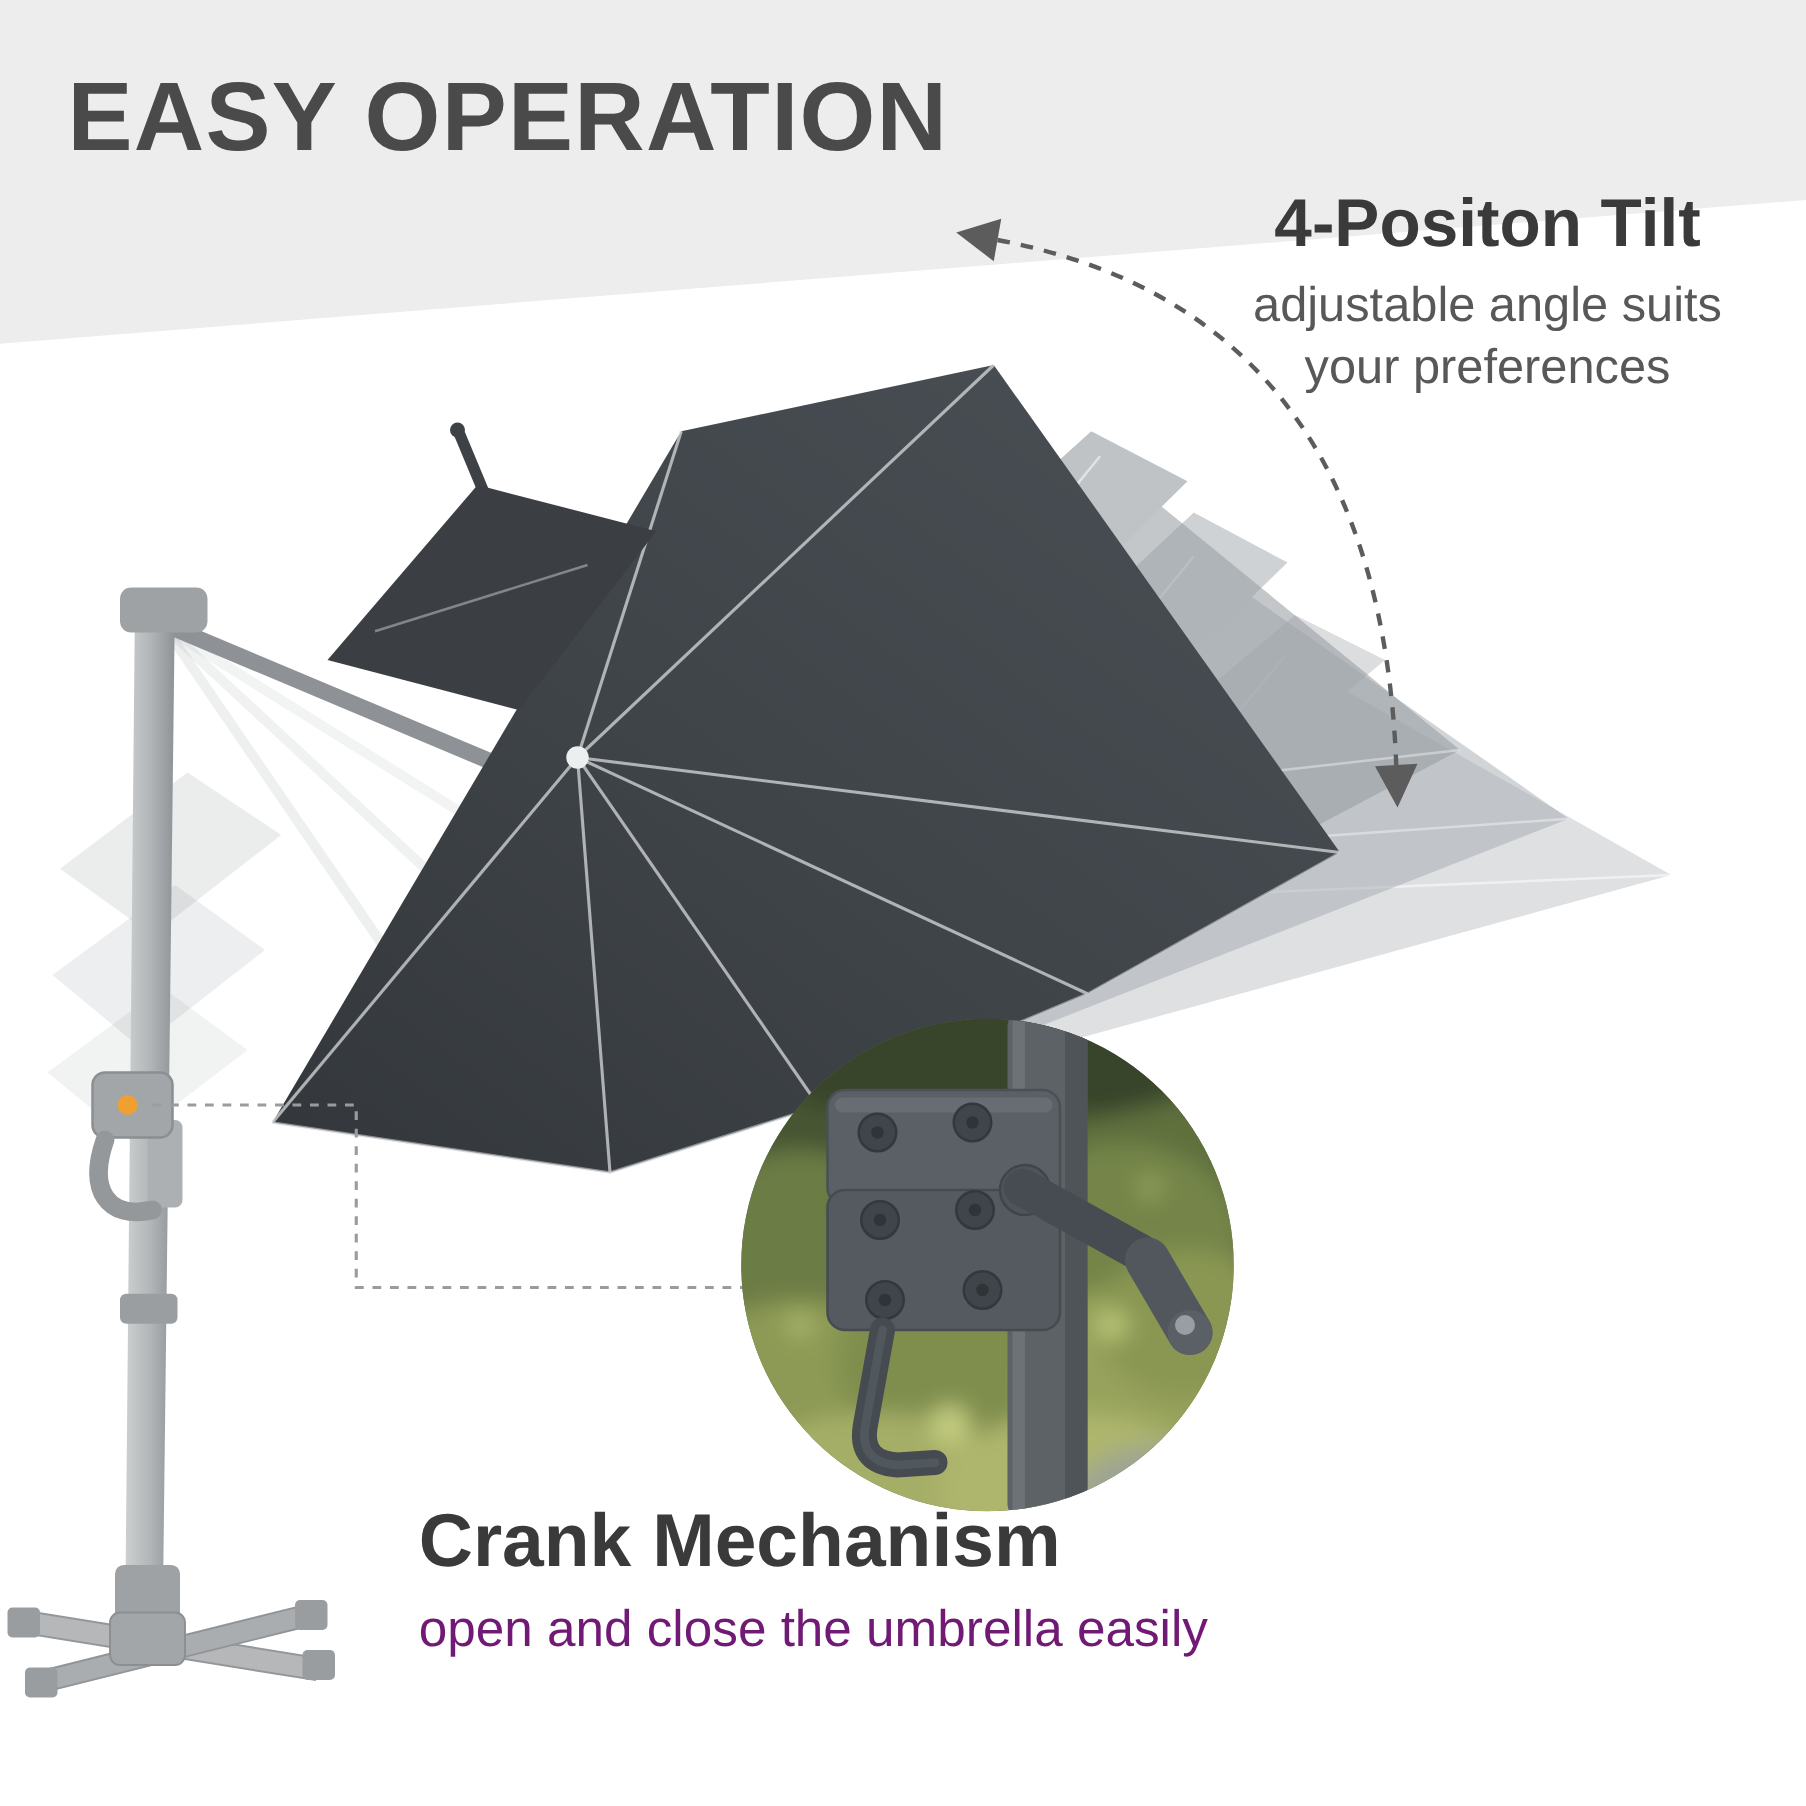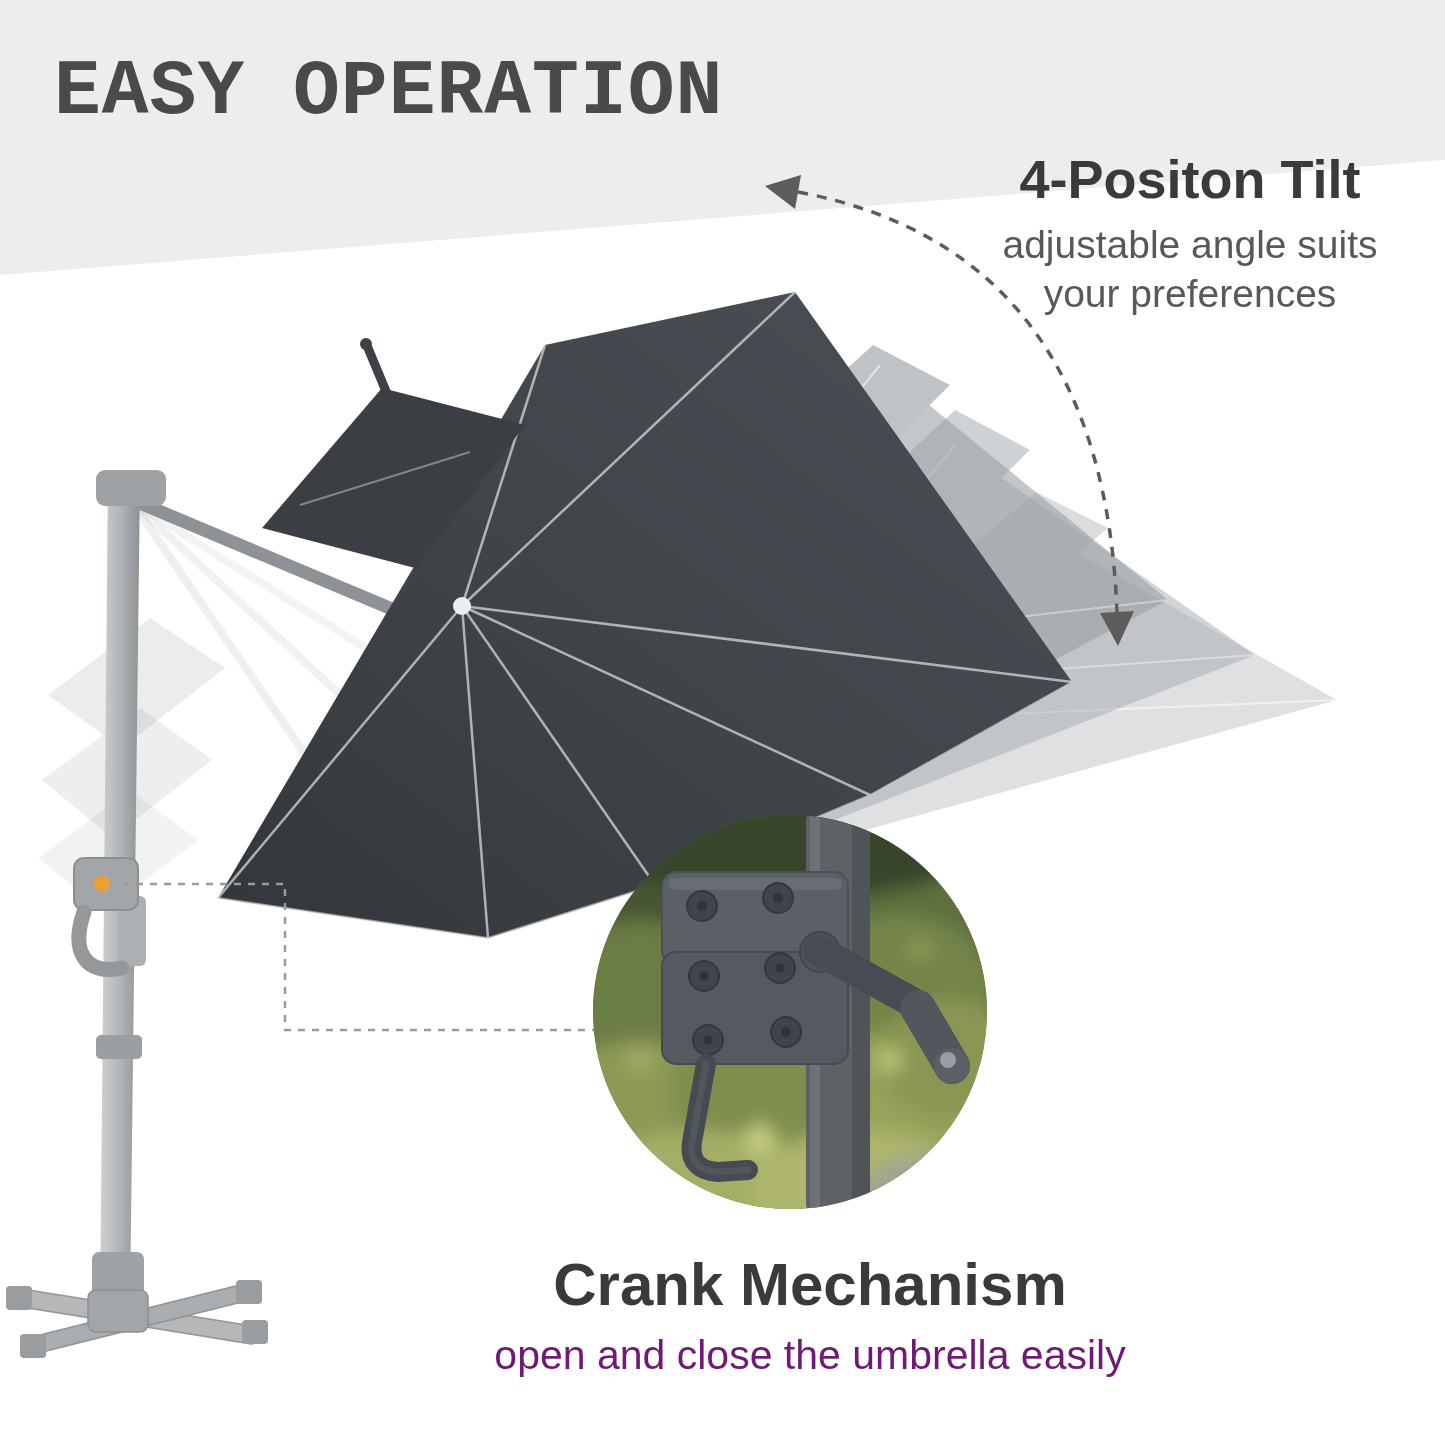--- a/index.html
+++ b/index.html
@@ -7,32 +7,32 @@
     position:relative;
     width:1445px; height:1445px;
     overflow:hidden;
     background:#ffffff;
     font-family:"Liberation Sans", sans-serif;
   }
   .stage svg { position:absolute; left:0; top:0; }
   .page-title {
     position:absolute; left:54px; top:48px;
     font-size:78px; font-weight:700; color:#4a4a4a;
-    letter-spacing:1px; white-space:nowrap;font-family:Liberation Mono, monospace;
+    letter-spacing:1px; white-space:nowrap;
   }
   .tilt-block {
     position:absolute; left:930px; top:150px; width:520px;
     text-align:center;
   }
   .tilt-heading { font-size:54px; font-weight:700; color:#3a3a3a; line-height:1.1; }
   .tilt-desc { font-size:39px; color:#585858; line-height:1.24; }
   .tilt-desc.first { margin-top:12px; }
   .crank-block {
-    position:absolute; left:335px; top:1252px; width:950px;
-    text-align:center;
+    position:absolute; left:335px; top:1200px; width:950px;
+    text-align:left;
   }
   .crank-heading { font-size:60px; font-weight:700; color:#3a3a3a; line-height:1.1; }
   .crank-desc { font-size:41px; color:#701a75; margin-top:14px; }
 </style>
 </head>
 <body>
 
 <div class="stage">
 
   <svg width="1445" height="1445" viewBox="0 0 1445 1445">

